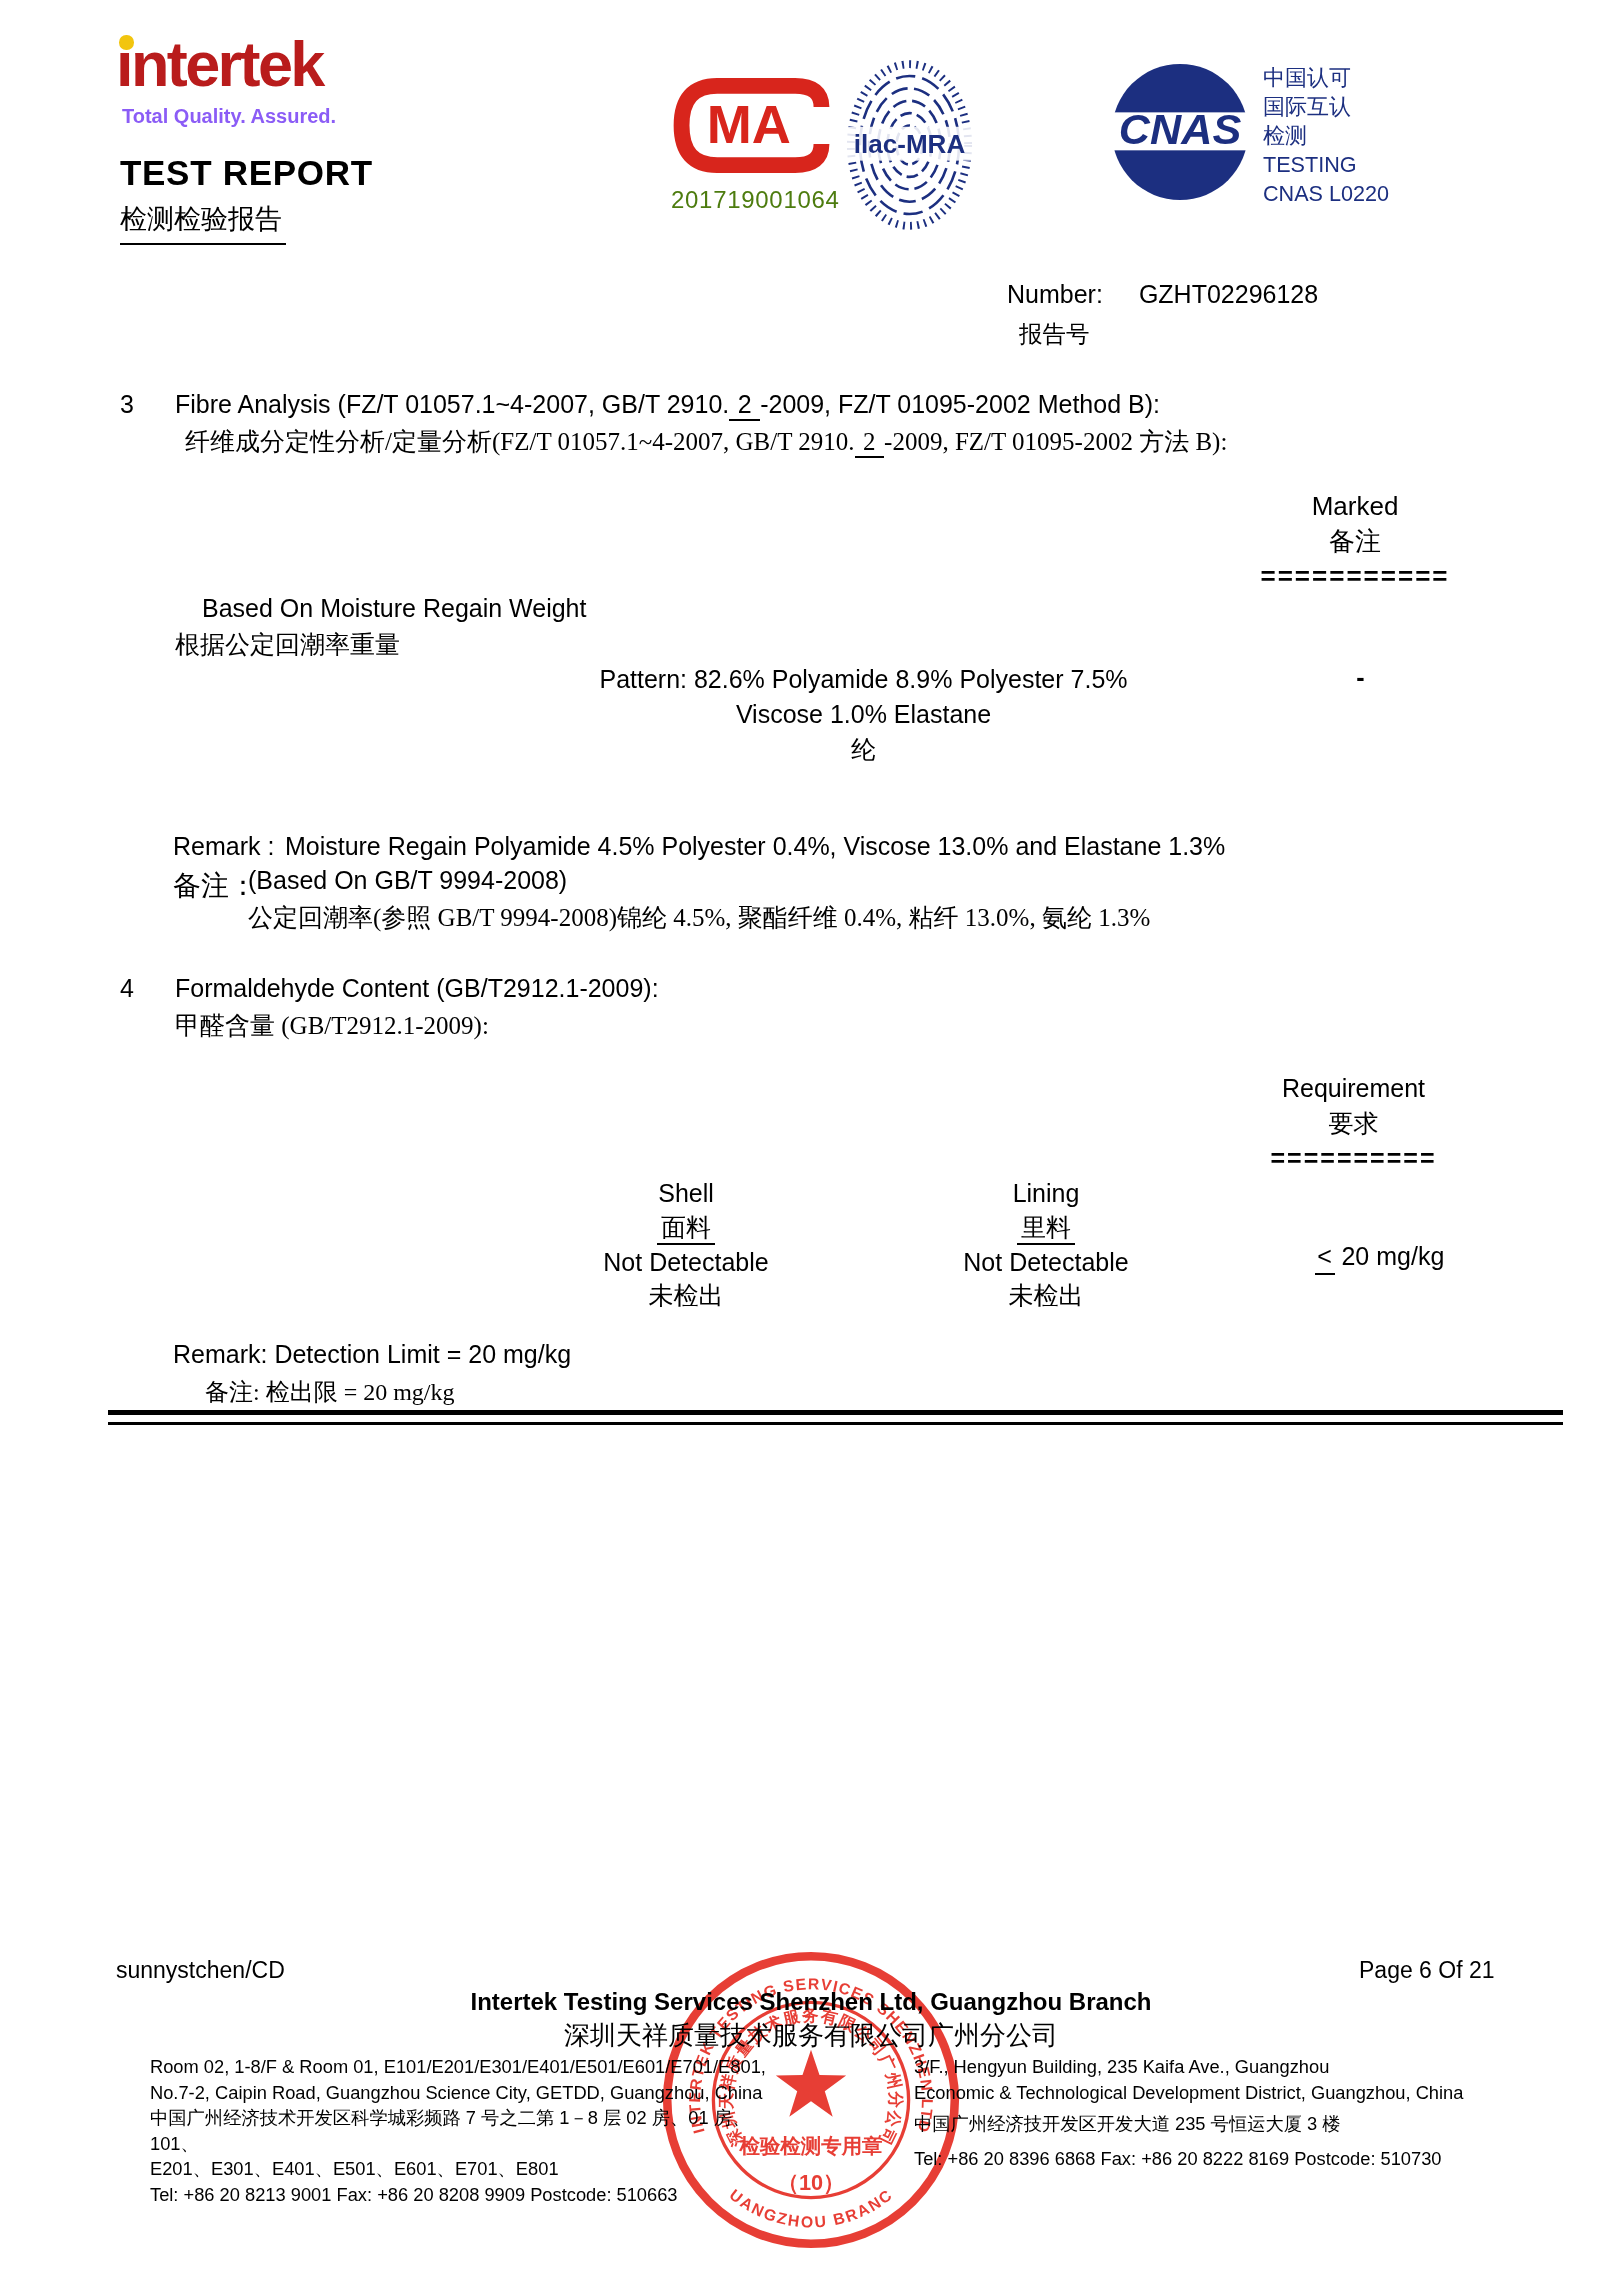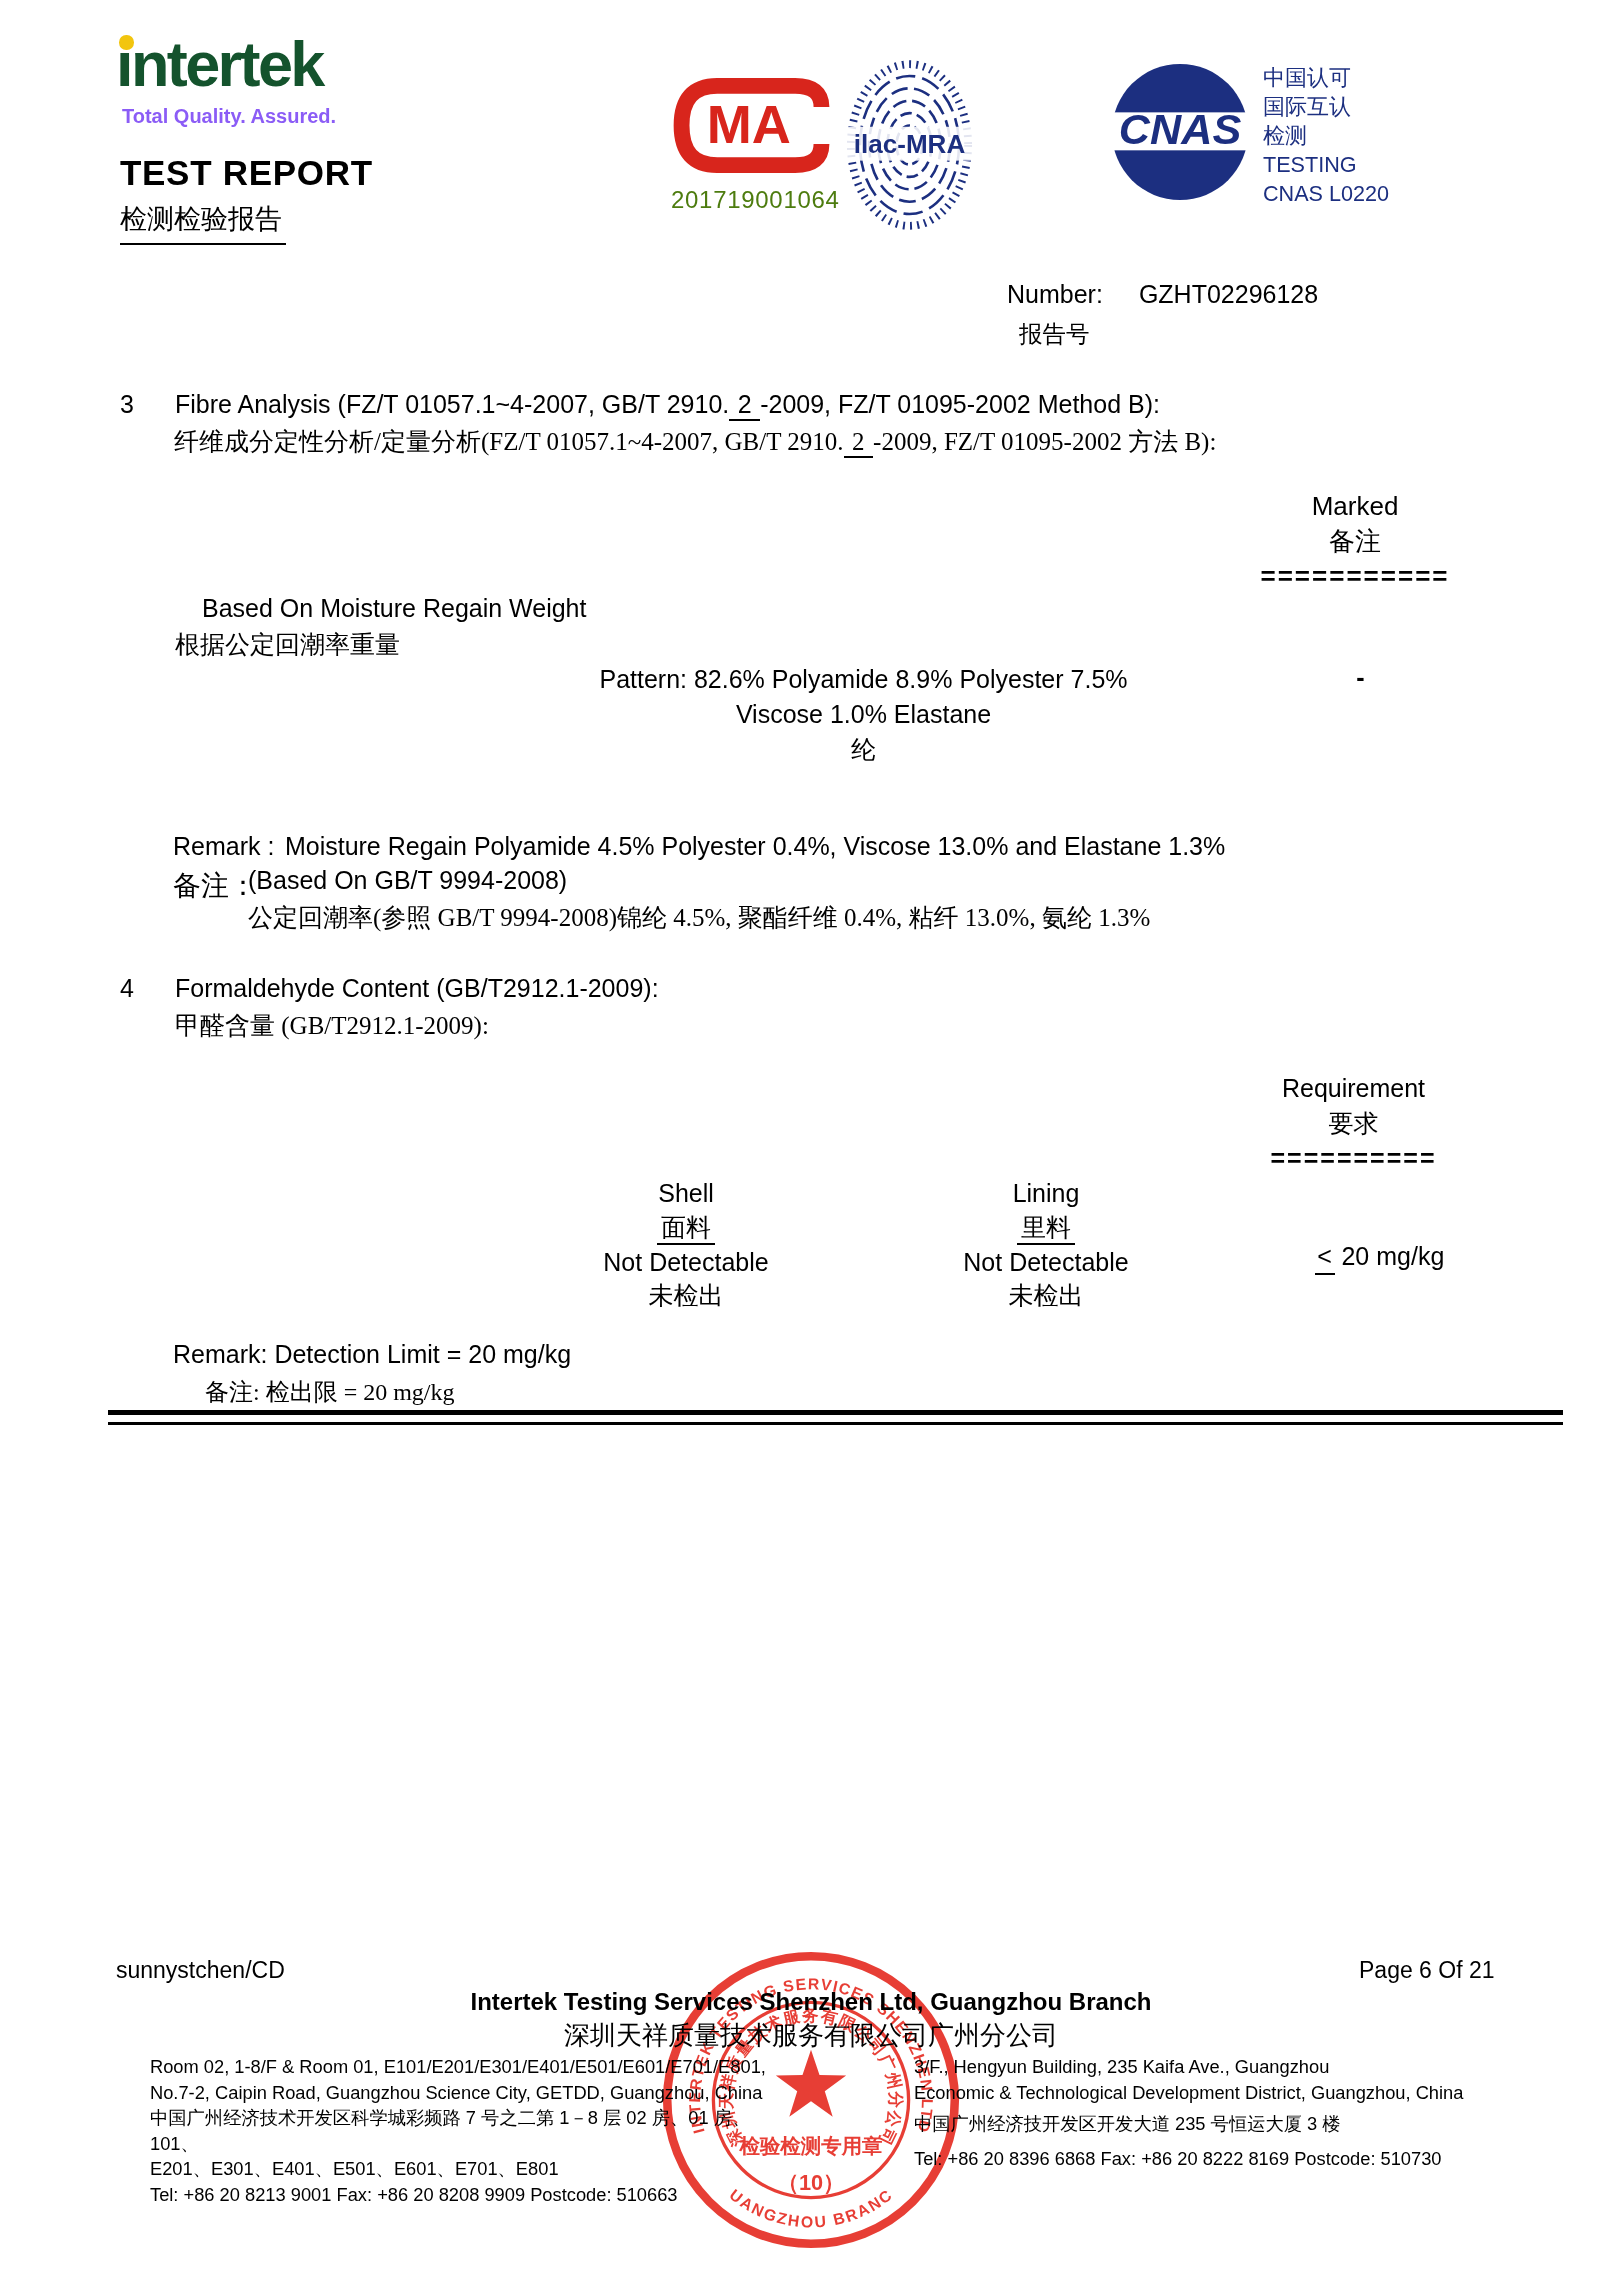--- a/index.html
+++ b/index.html
@@ -3,40 +3,40 @@
 <meta charset="utf-8">
 <style>
   html,body{margin:0;padding:0;background:#d9d9d9;}
   .page{position:relative;width:1622px;height:2295px;background:#ffffff;color:#000;
         font-family:"Liberation Sans","DejaVu Sans",sans-serif;overflow:hidden;margin:0 auto;}
   .abs{position:absolute;}
   .cn{font-family:"Liberation Serif","DejaVu Serif",serif;}
 
   
   .logo{left:116px;top:30px;}
-  .logo-word{font-size:63px;font-weight:bold;letter-spacing:-2.6px;color:#14532d;line-height:1.1;}
+  .logo-word{font-size:63px;font-weight:bold;letter-spacing:-2.6px;color:#b91c1c;line-height:1.1;}
   .logo-dot{position:absolute;left:3.3px;top:5.2px;width:14.4px;height:14.4px;border-radius:50%;background:#f2c50e;}
   .tagline{left:122px;top:105px;font-size:20px;font-weight:bold;color:#8b5cf6;}
   .test-report{left:120px;top:153px;font-size:35px;font-weight:bold;letter-spacing:0.7px;}
   .title-cn{left:120px;top:201px;font-size:27px;font-weight:normal;border-bottom:2.6px solid #000;padding:0 3.9px 5.9px 0;}
 
   .cma{left:671px;top:71px;width:165px;height:109px;}
   .cma-number{left:671px;top:186px;width:165px;text-align:center;font-size:24px;color:#4d7c0f;letter-spacing:0.7px;}
   .ilac{left:845px;top:56px;width:129px;height:178px;}
   .cnas-logo{left:1108px;top:60px;width:144px;height:144px;}
   .cnas-text{left:1263px;top:63px;color:#1c2f80;font-size:22px;line-height:29px;}
   .cnas-text .en-line{font-size:21.6px;}
 
   .number-row{left:1007px;top:280px;font-size:25px;display:flex;gap:36px;}
   .number-cn{left:1019px;top:318px;font-size:23.5px;}
 
   
   .s3-idx{left:120px;top:390px;font-size:25px;}
   .s3-title{left:175px;top:390px;font-size:25px;}
-  .s3-title-cn{left:174px;top:425px;font-size:25px;}
+  .s3-title-cn{left:185px;top:425px;font-size:25px;}
   .num-u{border-bottom:2px solid #000;padding:0 8.5px 1.3px;}
   .marked-hdr{left:1242px;top:489px;width:226px;text-align:center;font-size:26px;line-height:35px;}
   .rule-eq{font-weight:bold;letter-spacing:2px;}
   .basis{left:175px;top:594px;font-size:25px;margin-left:27px;}
   .basis-cn{left:175px;top:628px;font-size:25px;}
   .pattern{left:458px;top:662px;width:811px;text-align:center;font-size:25px;line-height:35px;}
   .marked-val{left:1295px;top:663px;width:131px;text-align:center;font-size:25px;font-weight:bold;}
   .remark3-1{left:173px;top:832px;font-size:25px;display:flex;gap:10.5px;}
   .remark3-label-cn{left:173px;top:867px;font-size:28px;}
   .remark3-basis{left:248px;top:866px;font-size:25px;}

